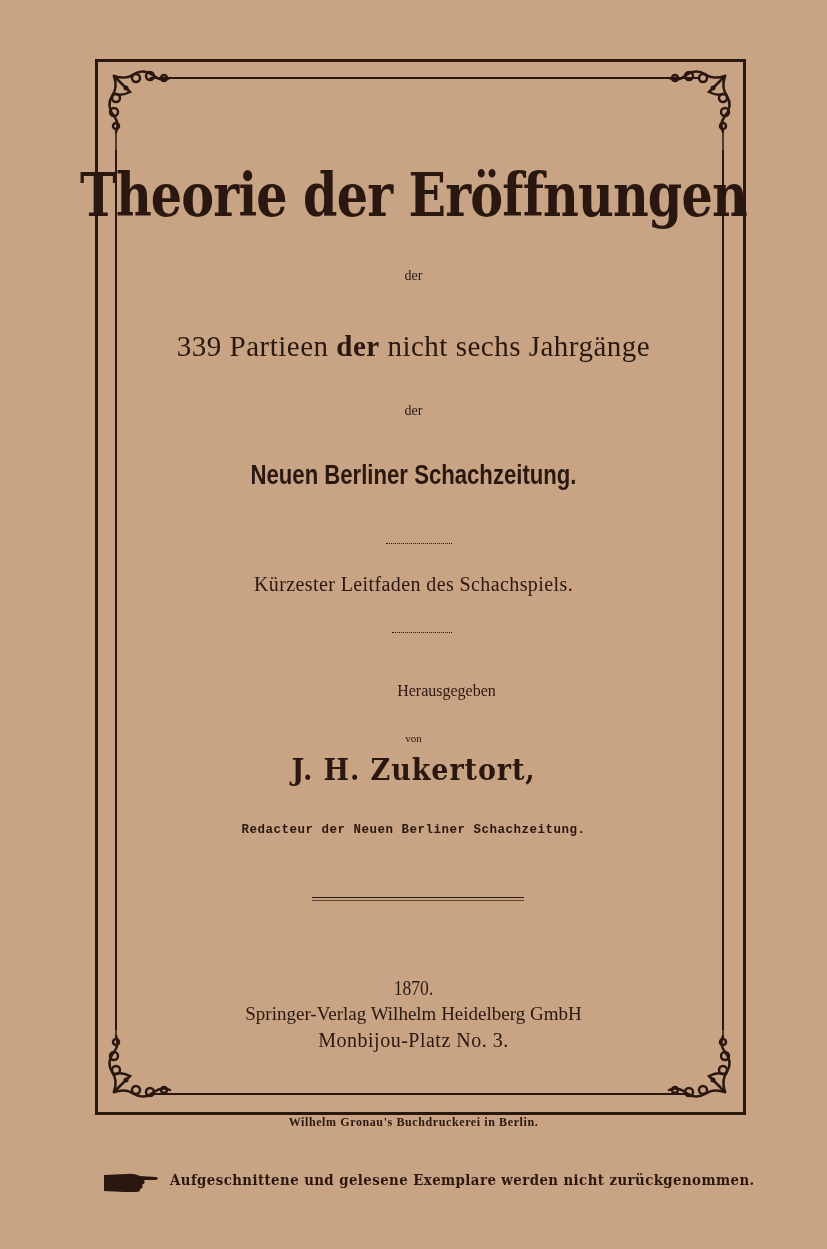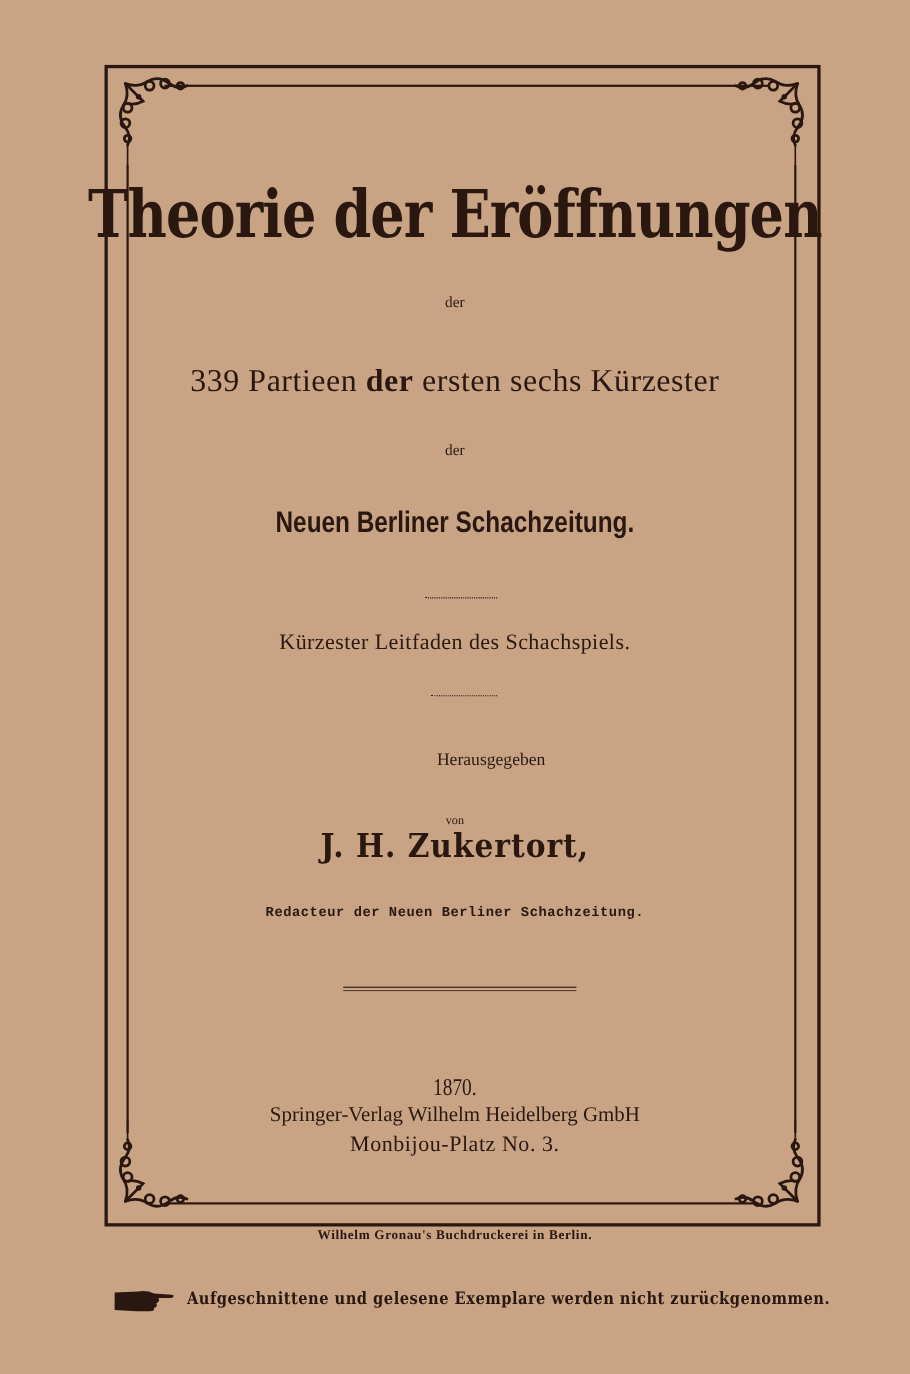--- a/index.html
+++ b/index.html
@@ -24,21 +24,21 @@
   .sub1 { top:330px; font-size:29px; letter-spacing:0.5px; }
   .sub1 .bold { font-weight:bold; }
   .paper {
     top:460px; font-size:27px; font-weight:bold;
     font-family:"Liberation Sans", "DejaVu Sans", sans-serif;
     transform:scaleX(0.82); transform-origin:center;
   }
   .sep { position:absolute; height:0; border-top:1px dotted #2a1810; }
   .leitfaden { top:573px; font-size:20px; letter-spacing:0.4px; }
   .herausg { top:682px; font-size:16px;padding-left:33px; }
-  .von { top:732px; font-size:11px;margin-top:8px; }
+  .von { top:732px; font-size:11px; }
   .author {
     top:752px; font-size:30px; font-weight:bold; font-family:"DejaVu Serif", serif;
     transform:scaleX(0.9); transform-origin:center; letter-spacing:1px;
   }
   .redacteur {
     top:823px; font-size:12.5px; font-weight:bold; font-family:"Liberation Mono","DejaVu Sans Mono",monospace;
     letter-spacing:0.5px;
   }
   .year { top:975px; font-size:22px; transform:scaleX(0.8); transform-origin:center; }
   .publisher { top:1003px; font-size:19px; }
@@ -125,21 +125,21 @@
   </g>
   <circle cx="22" cy="22" r="2.5" fill="#2a1810"></circle>
 </svg>
 
 <div class="center title">Theorie der Eröffnungen</div>
 <div class="center small-der" style="top:268px;">der</div>
 
 <div class="center sub1">
   <span>339 Partieen</span>
   <span class="bold">der</span>
-  <span>ersten sechs Kürzester</span>
+  <span>nicht sechs Jahrgänge</span>
 </div>
 
 <div class="center small-der" style="top:403px;">der</div>
 
 <div class="center paper">Neuen Berliner Schachzeitung.</div>
 
 <div class="sep" style="left:386px; top:543px; width:66px;"></div>
 <div class="center leitfaden">Kürzester Leitfaden des Schachspiels.</div>
 <div class="sep" style="left:392px; top:632px; width:60px;"></div>
 

